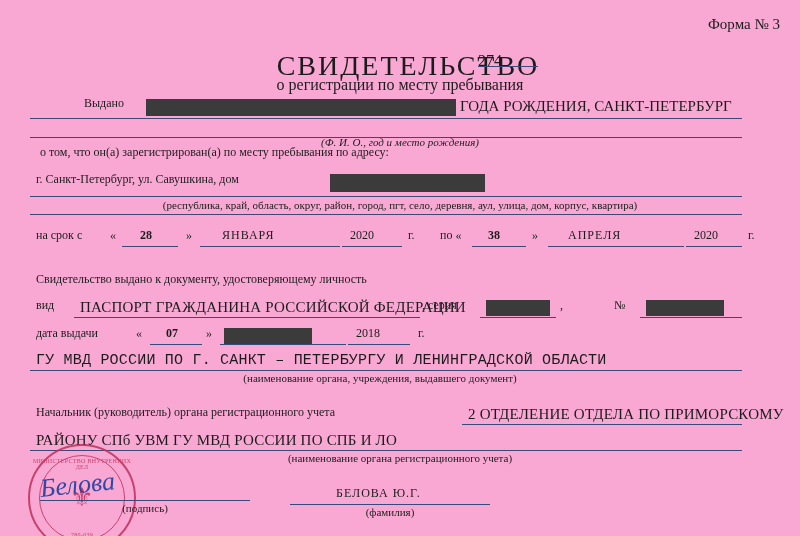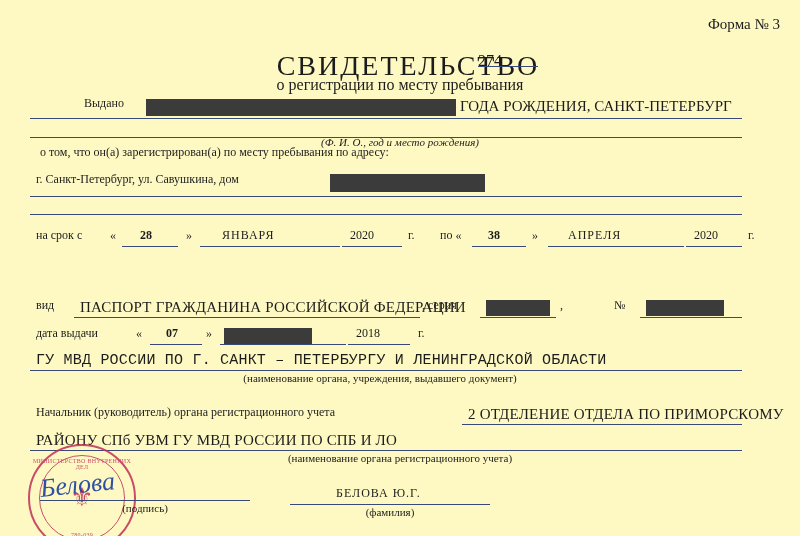--- a/index.html
+++ b/index.html
@@ -4,21 +4,21 @@
 <style>
   html, body {
     margin: 0;
     padding: 0;
     background: #ffffff;
   }
   #doc {
     position: relative;
     width: 800px;
     height: 536px;
-    background: #fef9c3;
+    background: #f9a8d4;
     font-family: "Liberation Serif", serif;
     color: #1c1c1c;
     overflow: hidden;
   }
   .abs { position: absolute; }
   .form-no {
     top: 16px;
     right: 20px;
     font-size: 15px;
     font-family: "Liberation Serif", serif;
@@ -145,20 +145,21 @@
       <div class="line"></div>
     </div>
 
   <div class="abs lbl" style="top:145px;left:40px;">о том, что он(а) зарегистрирован(а) по месту пребывания по адресу:</div>
 
   <div class="abs lbl" style="top:172px;left:36px;">г. Санкт-Петербург, ул. Савушкина, дом</div>
   <div class="abs redact" style="top:174px;left:330px;width:155px;height:18px;"></div>
   <div class="abs" style="top:196px;left:30px;width:712px;">
       <div class="line"></div>
     </div>
+  <div class="abs small-center" style="top:199px;">(республика, край, область, округ, район, город, пгт, село, деревня, аул, улица, дом, корпус, квартира)</div>
   <div class="abs" style="top:214px;left:30px;width:712px;">
       <div class="line"></div>
     </div>
 
   <div class="abs lbl" style="top:228px;left:36px;">на срок с</div>
   <div class="abs lbl" style="top:228px;left:110px;">«</div>
   <div class="abs lbl" style="top:228px;left:140px;font-weight:bold;">28</div>
   <div class="abs" style="top:246px;left:122px;width:56px;">
       <div class="line"></div>
     </div>
@@ -181,20 +182,21 @@
   <div class="abs lbl" style="top:228px;left:568px;letter-spacing:1px;">АПРЕЛЯ</div>
   <div class="abs" style="top:246px;left:548px;width:136px;">
       <div class="line"></div>
     </div>
   <div class="abs lbl" style="top:228px;left:694px;">2020</div>
   <div class="abs" style="top:246px;left:686px;width:56px;">
       <div class="line"></div>
     </div>
   <div class="abs lbl" style="top:228px;left:748px;">г.</div>
 
+  <div class="abs lbl" style="top:272px;left:36px;">Свидетельство выдано к документу, удостоверяющему личность</div>
 
   <div class="abs lbl" style="top:298px;left:36px;">вид</div>
   <div class="abs caps" style="top:299px;left:80px;letter-spacing:.2px;">ПАСПОРТ ГРАЖДАНИНА РОССИЙСКОЙ ФЕДЕРАЦИИ</div>
   <div class="abs" style="top:317px;left:74px;width:346px;">
       <div class="line"></div>
     </div>
   <div class="abs lbl" style="top:298px;left:422px;">, серия</div>
   <div class="abs redact" style="top:300px;left:486px;width:64px;height:16px;"></div>
   <div class="abs" style="top:317px;left:480px;width:76px;">
       <div class="line"></div>

